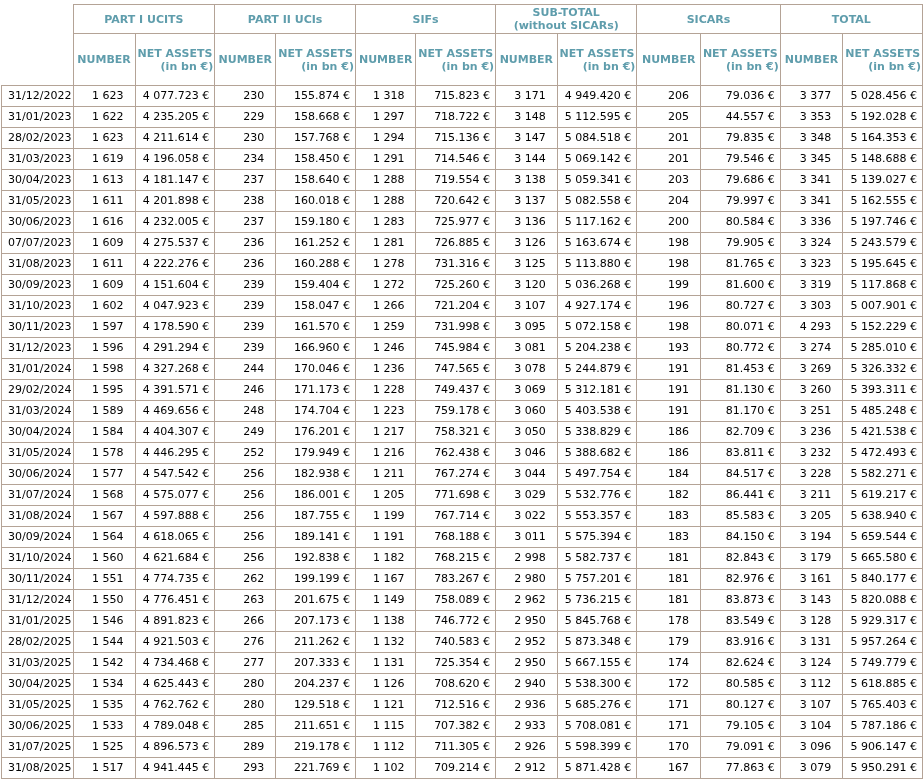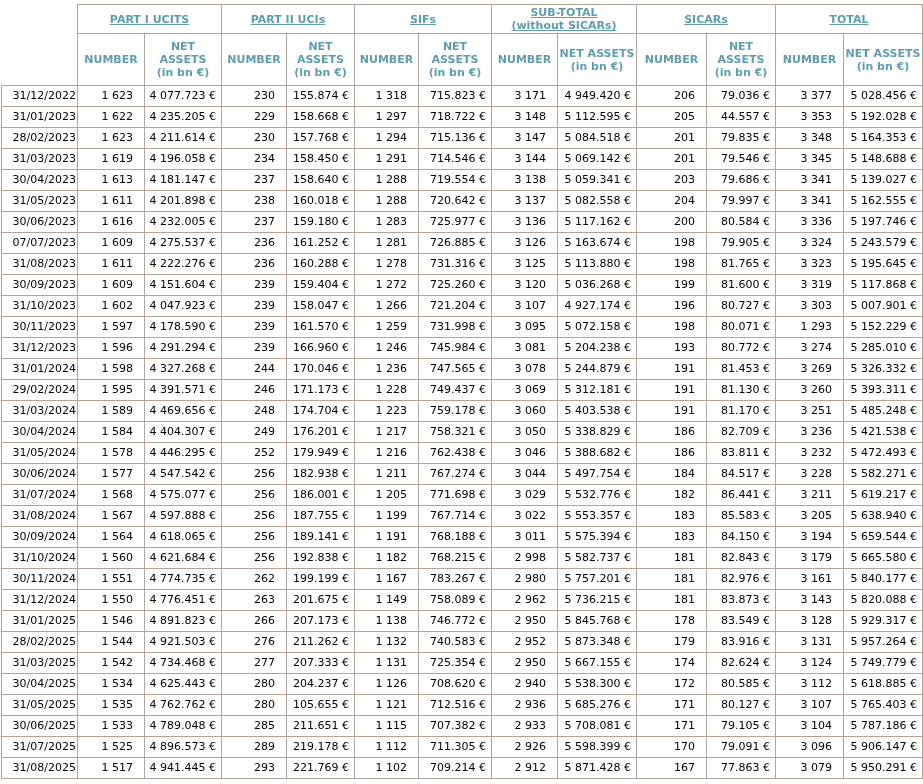--- a/index.html
+++ b/index.html
@@ -3,23 +3,23 @@
 <meta charset="utf-8">
 <style>
   html,body{margin:0;padding:0;background:#ffffff;}
   body{font-family:"DejaVu Sans",sans-serif;}
   table{border-collapse:collapse;table-layout:fixed;margin:4px 0 0 1px;}
   th,td{border:1px solid #b4a396;font-size:11px;overflow:hidden;white-space:nowrap;box-sizing:border-box;}
   thead th{color:#5f9dac;font-weight:bold;text-align:center;vertical-align:middle;padding:1px;background:#ffffff;}
   tr.group-row th{height:27px;line-height:13px;}
   tr.sub-row th{height:52px;white-space:normal;line-height:13px;}
   th.corner{border:none;background:#ffffff;}
-  .l1,.l2{display:block;text-decoration:underline;}
+  .l1,.l2{display:block;}
   .l2:empty{display:none;}
-  .na2{white-space:nowrap;}
+  .na2{white-space:nowrap;margin-left:24px;}
   tbody td{height:20px;line-height:20px;color:#000000;text-align:right;background:#ffffff;padding-top:0;padding-bottom:0;}
   td.date{}
   td.num{padding-right:11px;}
   td.net{padding-right:5px;}
 </style>
 </head>
 <body>
 
 <table>
   <colgroup>
@@ -246,21 +246,21 @@
         <td class="num">1 597</td>
         <td class="net">4 178.590 €</td>
         <td class="num">239</td>
         <td class="net">161.570 €</td>
         <td class="num">1 259</td>
         <td class="net">731.998 €</td>
         <td class="num">3 095</td>
         <td class="net">5 072.158 €</td>
         <td class="num">198</td>
         <td class="net">80.071 €</td>
-        <td class="num">1 293</td>
+        <td class="num">4 293</td>
         <td class="net">5 152.229 €</td>
       </tr>
       <tr>
         <td class="date">31/12/2023</td>
         <td class="num">1 596</td>
         <td class="net">4 291.294 €</td>
         <td class="num">239</td>
         <td class="net">166.960 €</td>
         <td class="num">1 246</td>
         <td class="net">745.984 €</td>
@@ -509,21 +509,21 @@
         <td class="num">172</td>
         <td class="net">80.585 €</td>
         <td class="num">3 112</td>
         <td class="net">5 618.885 €</td>
       </tr>
       <tr>
         <td class="date">31/05/2025</td>
         <td class="num">1 535</td>
         <td class="net">4 762.762 €</td>
         <td class="num">280</td>
-        <td class="net">105.655 €</td>
+        <td class="net">129.518 €</td>
         <td class="num">1 121</td>
         <td class="net">712.516 €</td>
         <td class="num">2 936</td>
         <td class="net">5 685.276 €</td>
         <td class="num">171</td>
         <td class="net">80.127 €</td>
         <td class="num">3 107</td>
         <td class="net">5 765.403 €</td>
       </tr>
       <tr>

